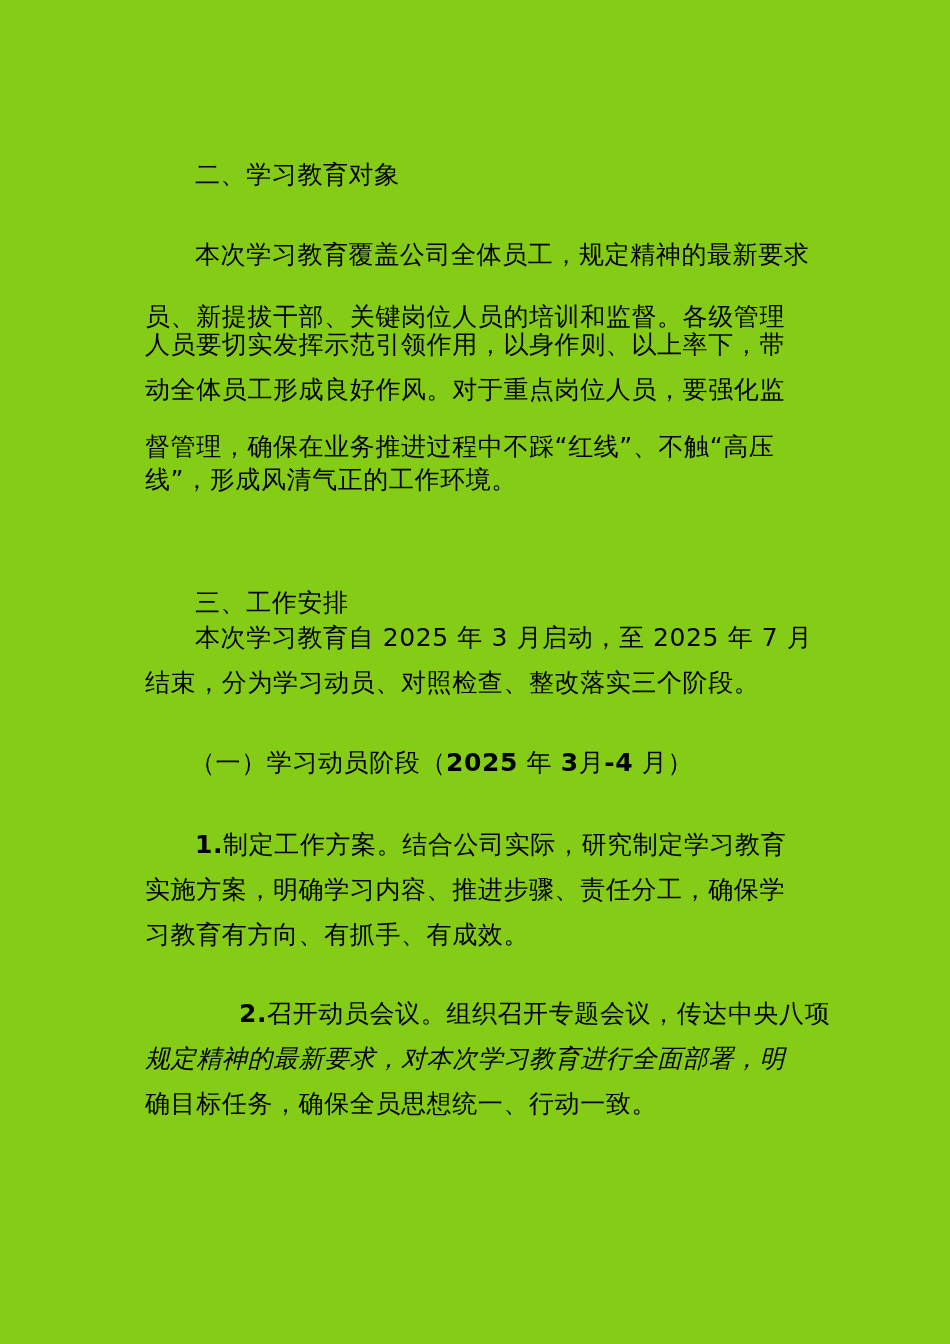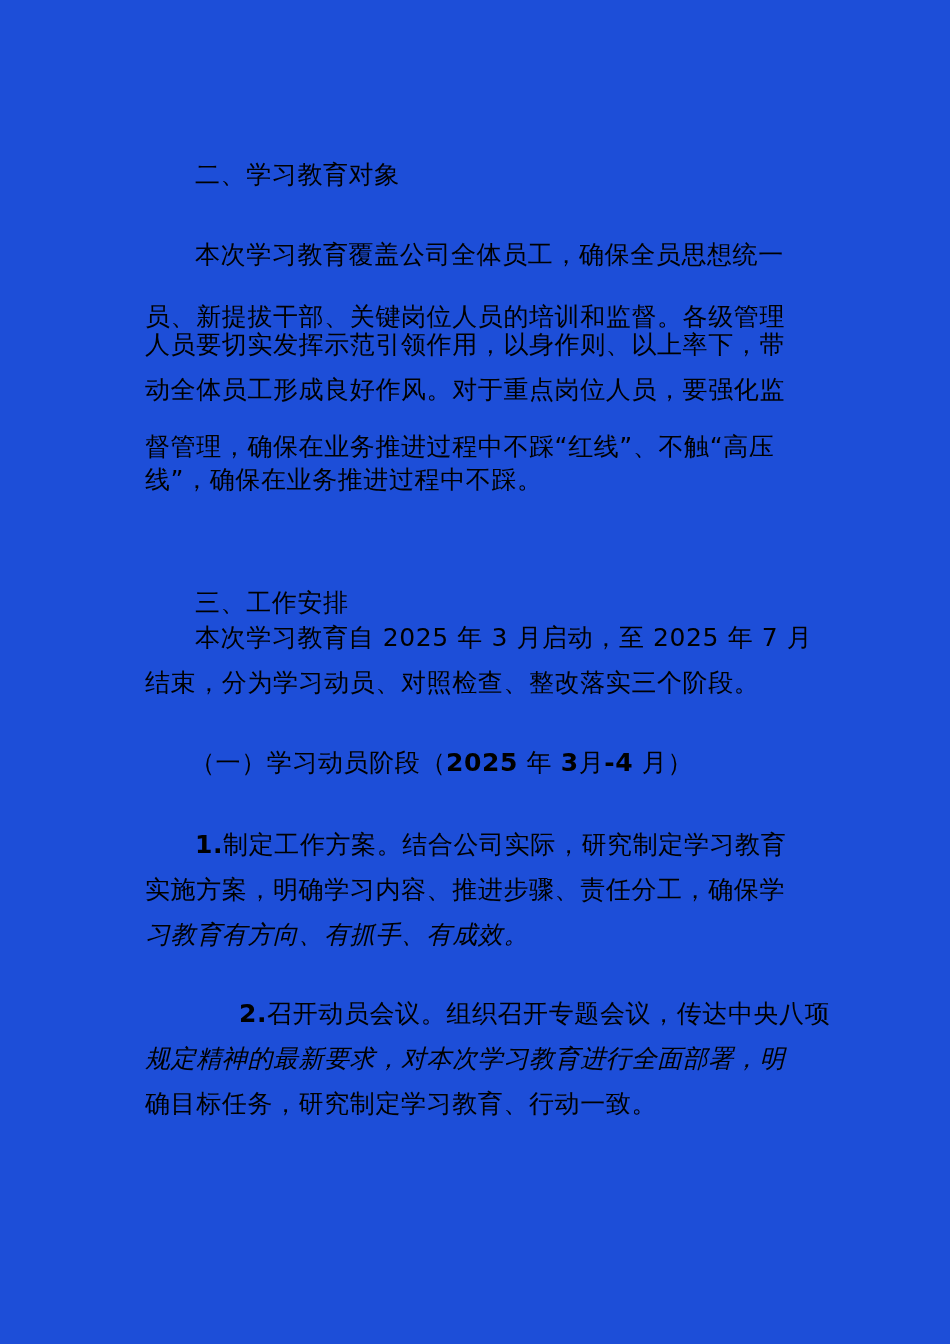--- a/index.html
+++ b/index.html
@@ -14,21 +14,21 @@
       overflow: hidden;
       font-family: "DejaVu Sans", "Liberation Sans", sans-serif;
       color: #000000;
     }
     .page {
       position: absolute;
       left: 0;
       top: 0;
       width: 950px;
       height: 1344px;
-      background: #1d4ed8;
+      background: #84cc16;
     }
     .line {
       position: absolute;
       left: 145px;
       width: 660px;
       font-size: 25px;
       line-height: 30px;
       white-space: nowrap;
       letter-spacing: 0.6px;
     }
@@ -36,48 +36,48 @@
     .b { font-weight: bold; }
   </style>
 </head>
 <body>
 
 <div class="page">
 
   <div class="line indent" style="top:160px;">二、学习教育对象</div>
 
   <div>
-    <div class="line indent" style="top:240px;">本次学习教育覆盖公司全体员工，确保全员思想统一</div>
+    <div class="line indent" style="top:240px;">本次学习教育覆盖公司全体员工，规定精神的最新要求</div>
     <div class="line" style="top:302px;">员、新提拔干部、关键岗位人员的培训和监督。各级管理</div>
     <div class="line" style="top:330px;">人员要切实发挥示范引领作用，以身作则、以上率下，带</div>
     <div class="line" style="top:375px;">动全体员工形成良好作风。对于重点岗位人员，要强化监</div>
     <div class="line" style="top:432px;">督管理，确保在业务推进过程中不踩“红线”、不触“高压</div>
-    <div class="line" style="top:465px;">线”，确保在业务推进过程中不踩。</div>
+    <div class="line" style="top:465px;">线”，形成风清气正的工作环境。</div>
   </div>
 
   <div class="line indent" style="top:543px;margin-top:45px;">三、工作安排</div>
 
   <div>
     <div class="line indent" style="top:623px;">本次学习教育自 2025 年 3 月启动，至 2025 年 7 月</div>
     <div class="line" style="top:668px;">结束，分为学习动员、对照检查、整改落实三个阶段。</div>
   </div>
 
   <div class="line" style="top:748px; left:190px;">
     <span>（一）学习动员阶段（</span><span class="b">2025</span><span> 年 </span><span class="b">3</span><span>月</span><span class="b">-4</span><span> 月）</span>
   </div>
 
   <div>
     <div class="line indent" style="top:830px;">
       <span class="b">1.</span><span>制定工作方案。结合公司实际，研究制定学习教育</span>
     </div>
     <div class="line" style="top:875px;">实施方案，明确学习内容、推进步骤、责任分工，确保学</div>
-    <div class="line" style="top:920px;font-style:italic;">习教育有方向、有抓手、有成效。</div>
+    <div class="line" style="top:920px;">习教育有方向、有抓手、有成效。</div>
   </div>
 
   <div>
     <div class="line indent" style="top:999px;margin-left:44px;">
       <span class="b">2.</span><span>召开动员会议。组织召开专题会议，传达中央八项</span>
     </div>
     <div class="line" style="top:1044px;font-style:italic;">规定精神的最新要求，对本次学习教育进行全面部署，明</div>
-    <div class="line" style="top:1089px;">确目标任务，研究制定学习教育、行动一致。</div>
+    <div class="line" style="top:1089px;">确目标任务，确保全员思想统一、行动一致。</div>
   </div>
 
 </div>
 
 </body></html>

